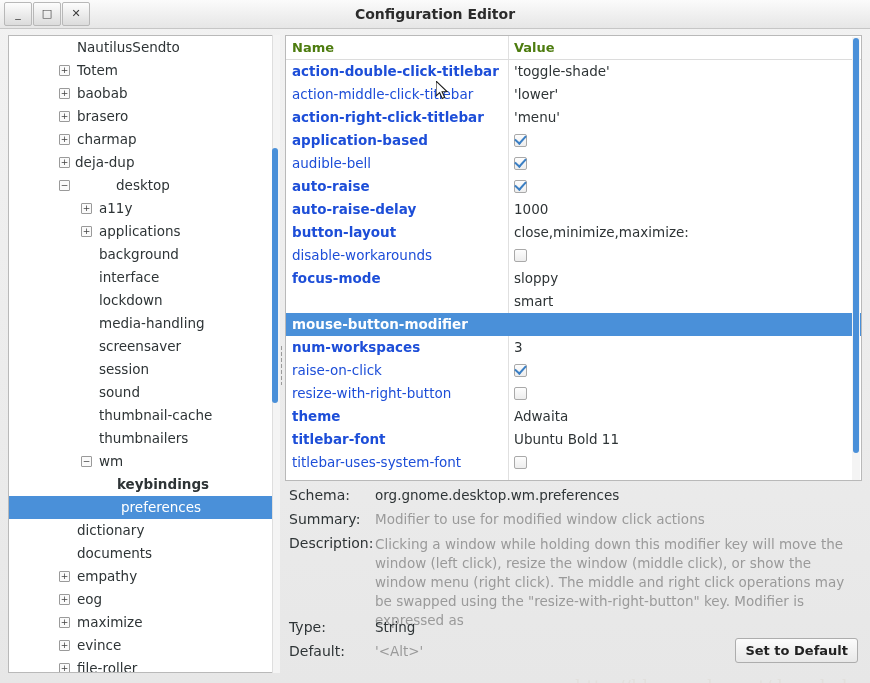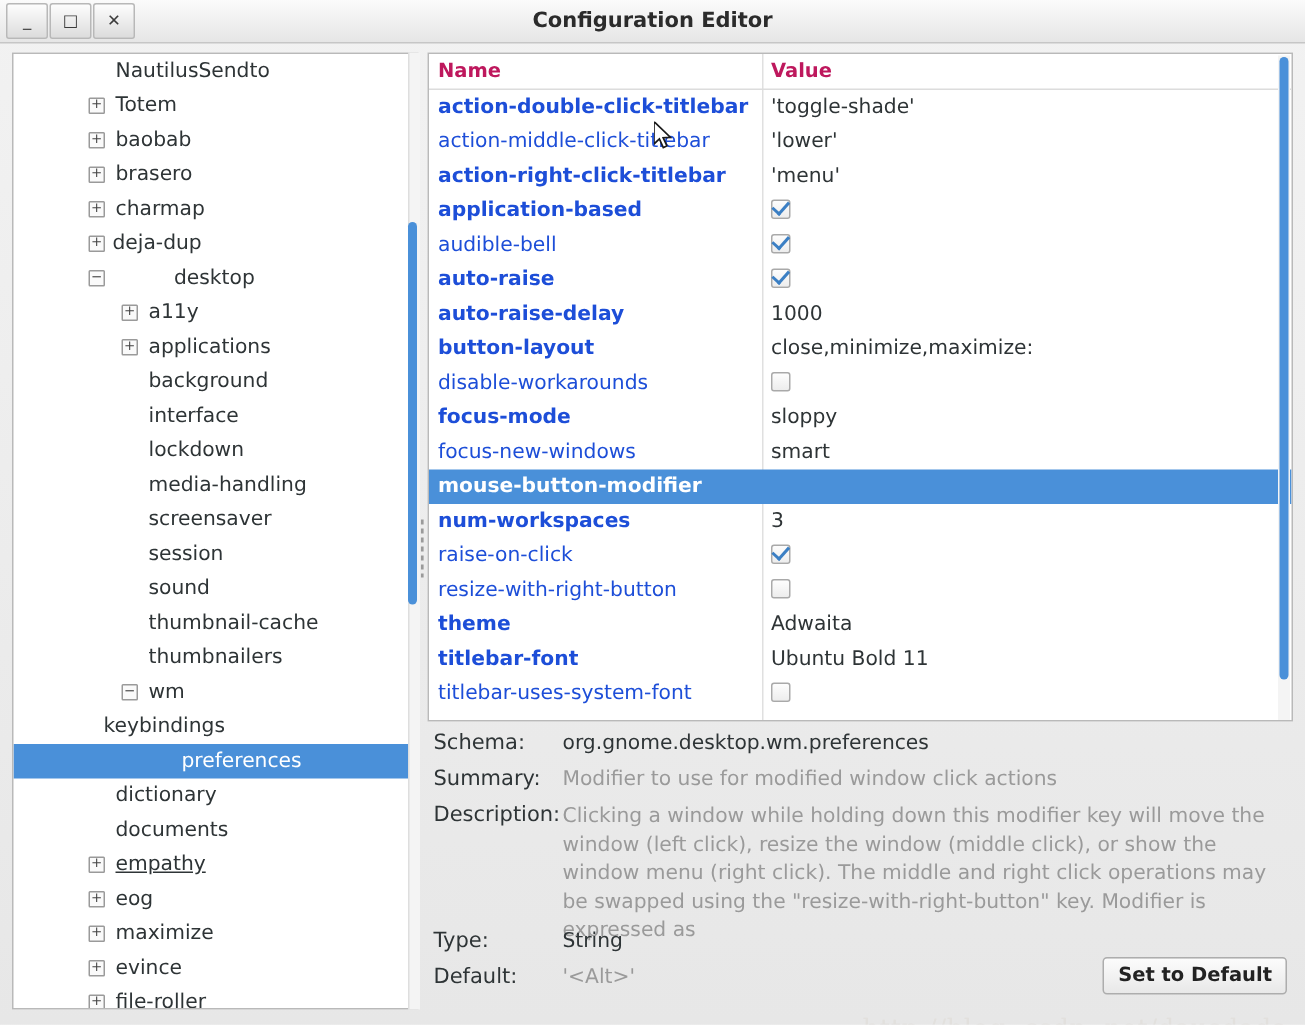--- a/index.html
+++ b/index.html
@@ -46,21 +46,21 @@
   #splitter{position:absolute;left:279px;top:7px;width:6px;height:638px;}
   #splitter .grip{position:absolute;left:1px;top:310px;width:3px;height:40px;
                   background-image:radial-gradient(#9a9a9a 45%, transparent 46%);
                   background-size:3px 6px;}
   
   #right-pane{position:absolute;left:285px;top:7px;width:577px;height:638px;}
   #table-frame{position:absolute;left:0;top:0;width:577px;height:446px;
                background:#ffffff;border:1px solid #b9b9b9;box-sizing:border-box;
                overflow:hidden;}
   #col-head{position:relative;height:23px;border-bottom:1px solid #dcdcdc;}
-  .col-h{position:absolute;top:0;height:23px;line-height:23px;color:#be185d;
+  .col-h{position:absolute;top:0;height:23px;line-height:23px;color:#4d7c0f;
          font-weight:bold;font-size:13px;}
   #col-h-name{left:6px;}
   #col-h-value{left:228px;}
   #col-divider{position:absolute;left:222px;top:0;width:1px;height:446px;
                background:#e0e0e0;}
   .trow{position:relative;height:23px;line-height:23px;white-space:nowrap;}
   .trow .k{position:absolute;left:6px;font-size:13.5px;color:#1d4ed8;}
   .trow .v{position:absolute;left:228px;font-size:13.5px;color:#2e3436;}
   .trow.bold .k{font-weight:bold;}
   .trow.sel{background:#4a90d9;}
@@ -122,25 +122,25 @@
         <div class="tree-row"><span class="tree-label" style="margin-left: 90px;">background</span></div>
         <div class="tree-row"><span class="tree-label" style="margin-left: 90px;">interface</span></div>
         <div class="tree-row"><span class="tree-label" style="margin-left: 90px;">lockdown</span></div>
         <div class="tree-row"><span class="tree-label" style="margin-left: 90px;">media-handling</span></div>
         <div class="tree-row"><span class="tree-label" style="margin-left: 90px;">screensaver</span></div>
         <div class="tree-row"><span class="tree-label" style="margin-left: 90px;">session</span></div>
         <div class="tree-row"><span class="tree-label" style="margin-left: 90px;">sound</span></div>
         <div class="tree-row"><span class="tree-label" style="margin-left: 90px;">thumbnail-cache</span></div>
         <div class="tree-row"><span class="tree-label" style="margin-left: 90px;">thumbnailers</span></div>
         <div class="tree-row"><span class="expander" style="left: 72px;">−</span><span class="tree-label" style="margin-left: 90px;">wm</span></div>
-        <div class="tree-row"><span class="tree-label" style="margin-left: 60px;">keybindings</span></div>
+        <div class="tree-row"><span class="tree-label" style="margin-left: 108px; font-weight: bold;">keybindings</span></div>
         <div class="tree-row sel"><span class="tree-label" style="margin-left: 112px;">preferences</span></div>
         <div class="tree-row"><span class="tree-label" style="margin-left: 68px;">dictionary</span></div>
         <div class="tree-row"><span class="tree-label" style="margin-left: 68px;">documents</span></div>
-        <div class="tree-row"><span class="expander" style="left: 50px;">+</span><span class="tree-label" style="margin-left: 68px; text-decoration: underline;">empathy</span></div>
+        <div class="tree-row"><span class="expander" style="left: 50px;">+</span><span class="tree-label" style="margin-left: 68px;">empathy</span></div>
         <div class="tree-row"><span class="expander" style="left: 50px;">+</span><span class="tree-label" style="margin-left: 68px;">eog</span></div>
         <div class="tree-row"><span class="expander" style="left: 50px;">+</span><span class="tree-label" style="margin-left: 68px;">maximize</span></div>
         <div class="tree-row"><span class="expander" style="left: 50px;">+</span><span class="tree-label" style="margin-left: 68px;">evince</span></div>
         <div class="tree-row"><span class="expander" style="left: 50px;">+</span><span class="tree-label" style="margin-left: 68px;">file-roller</span></div>
       </div>
     <div id="tree-scroll-track"></div>
     <div id="tree-scroll-thumb"></div>
     <div id="splitter">
       <div class="grip"></div>
     </div>
@@ -188,21 +188,20 @@
             </div>
             <div class="trow">
               <span class="k">disable-workarounds</span>
               <span class="v"><span class="cbx"></span></span>
             </div>
             <div class="trow bold">
               <span class="k">focus-mode</span>
               <span class="v">sloppy</span>
             </div>
             <div class="trow">
-              <span class="k">focus-new-windows</span>
               <span class="v">smart</span>
             </div>
             <div class="trow bold sel">
               <span class="k">mouse-button-modifier</span>
               <span class="v"></span>
             </div>
             <div class="trow bold">
               <span class="k">num-workspaces</span>
               <span class="v">3</span>
             </div>

